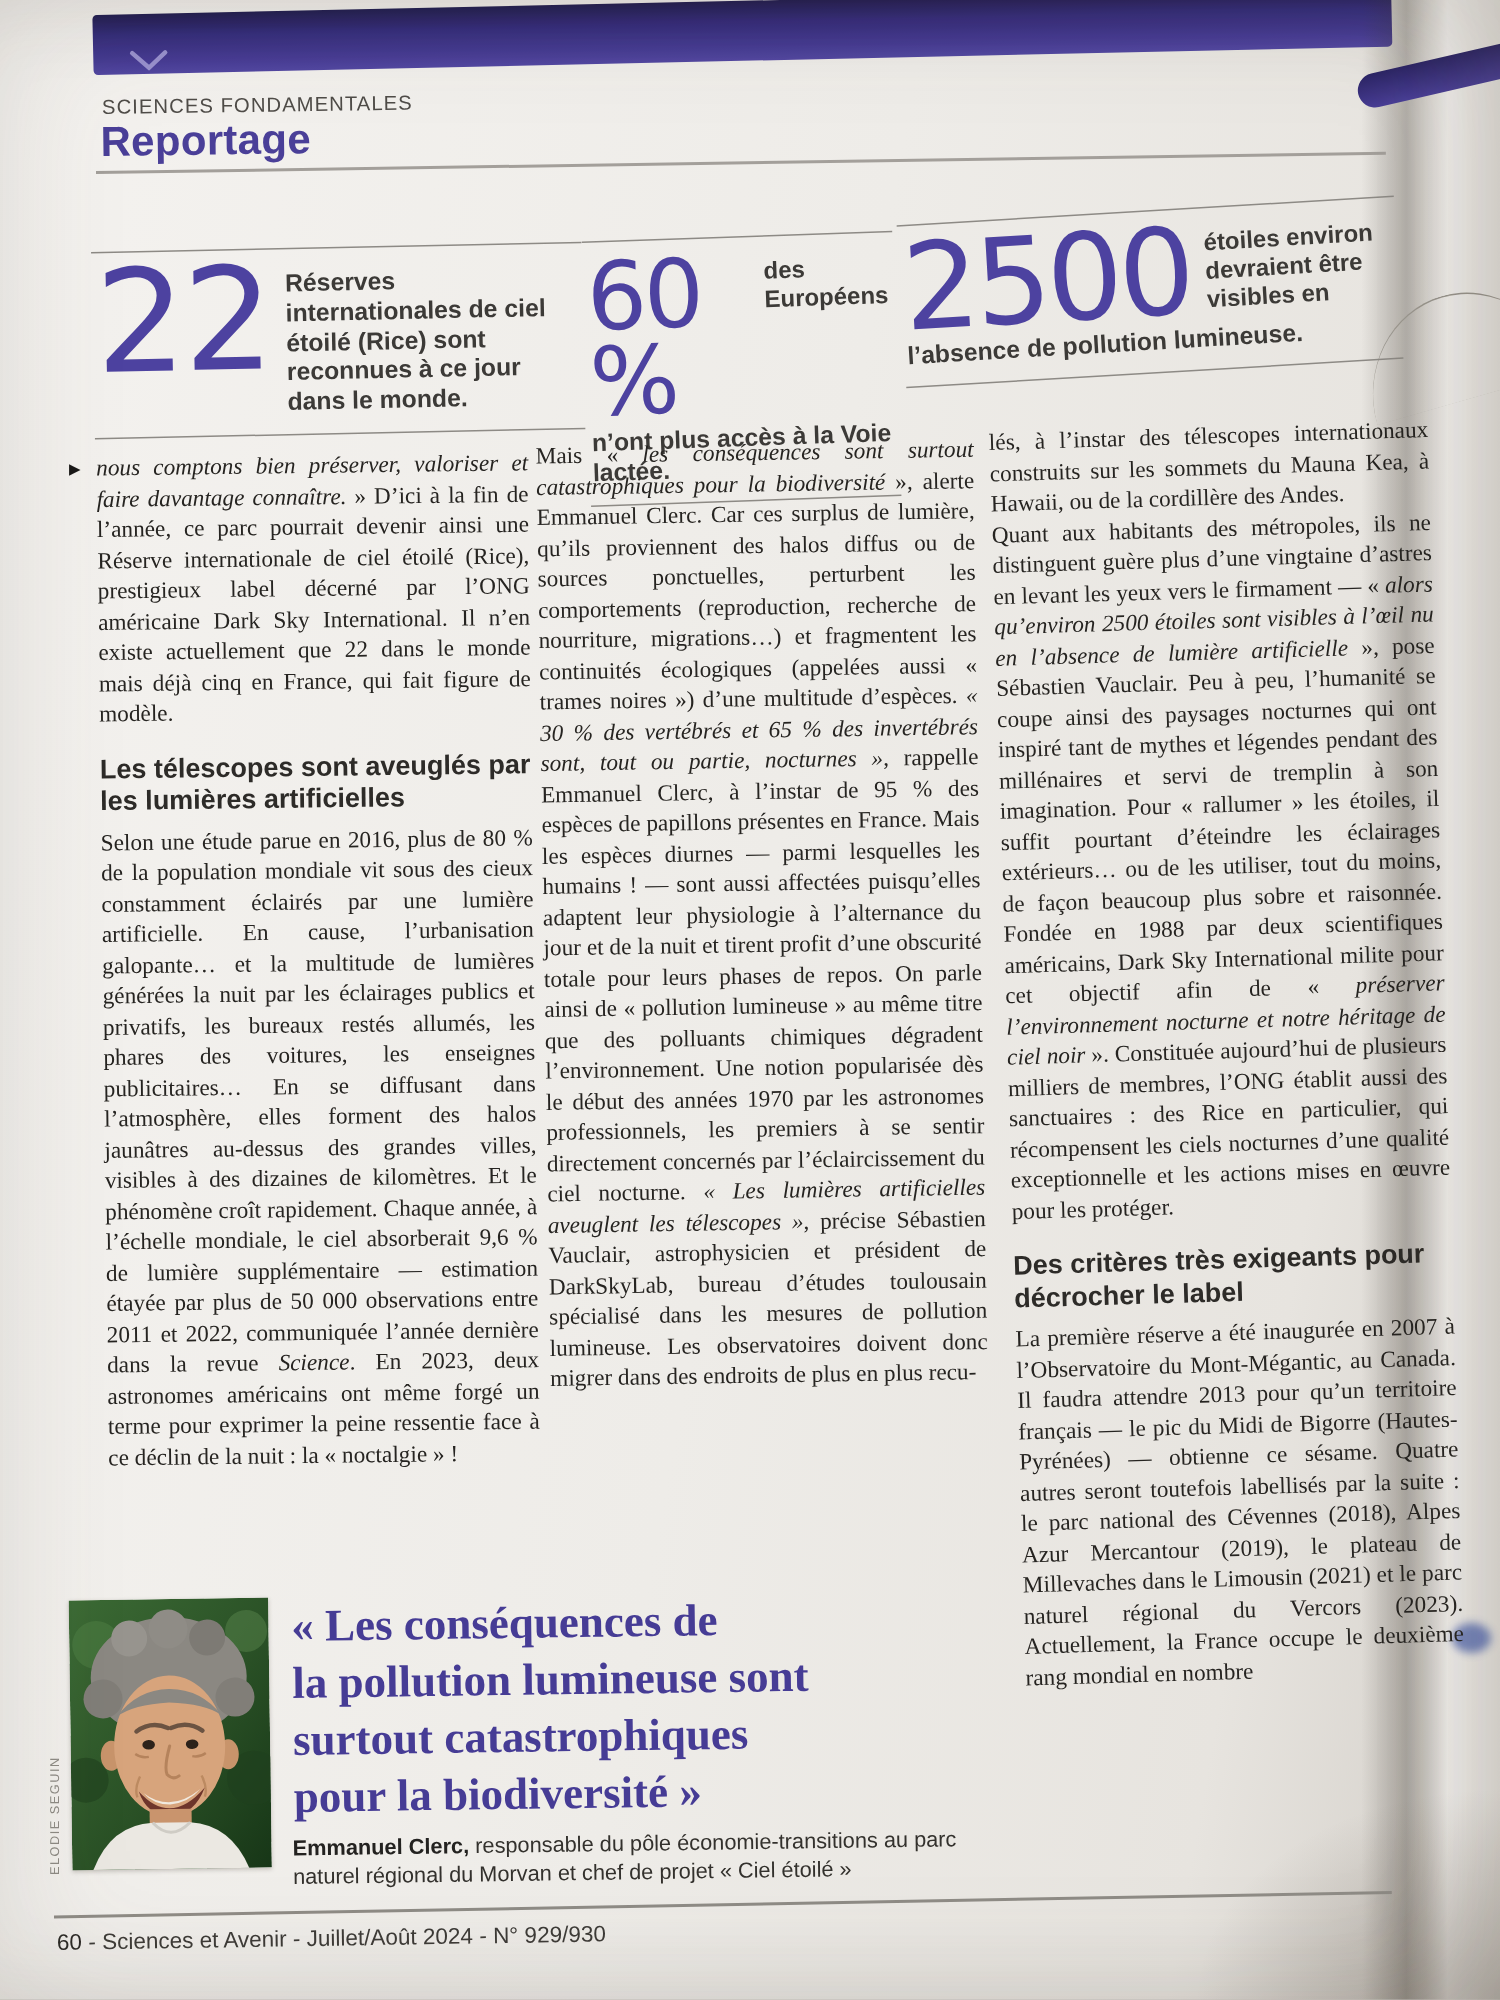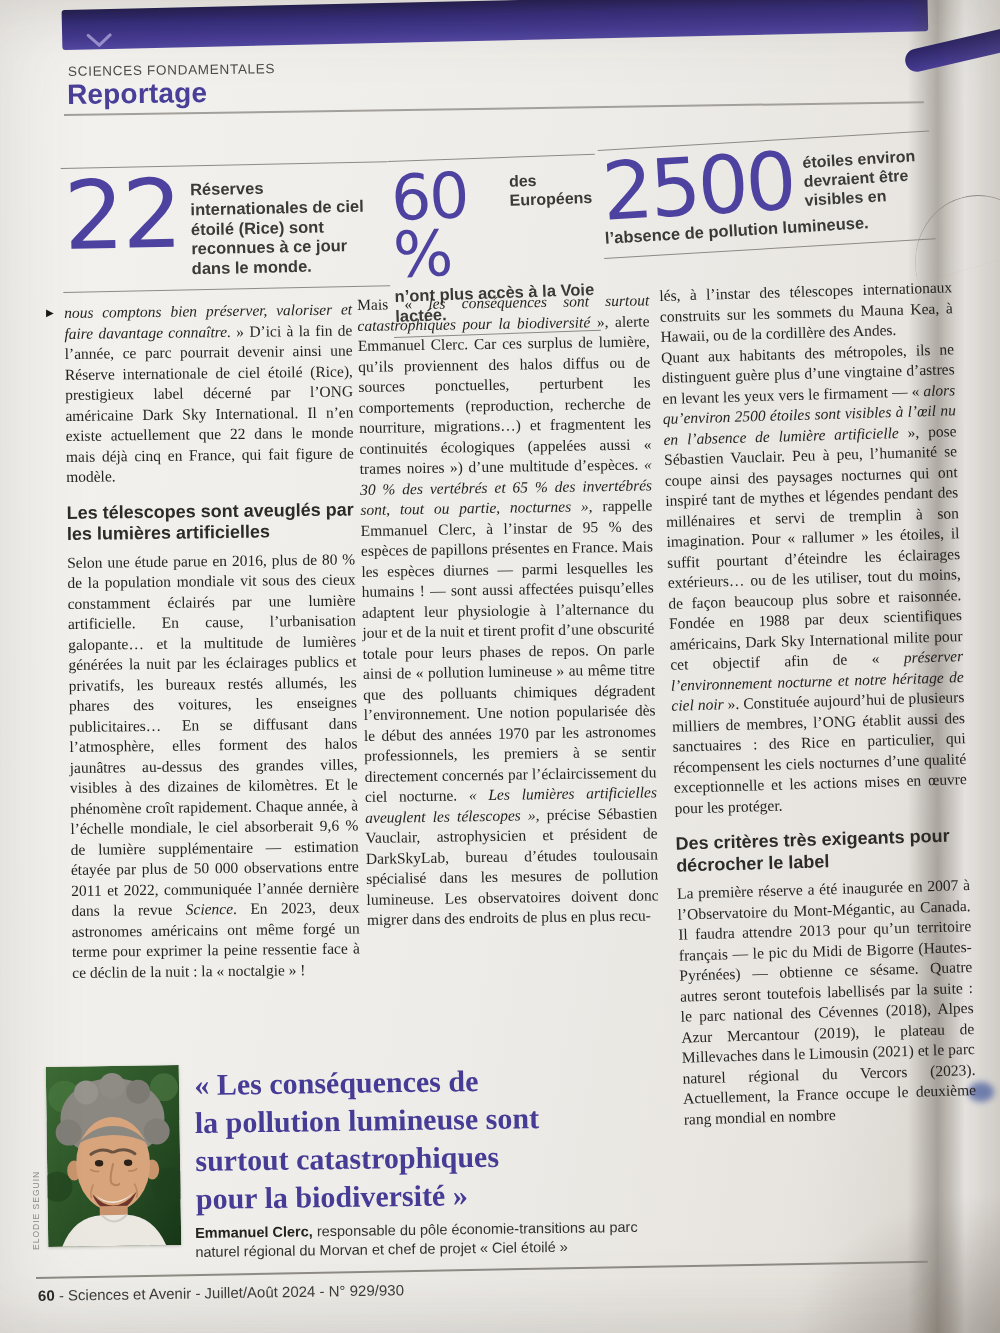--- a/index.html
+++ b/index.html
@@ -66,21 +66,21 @@
   .quote{position:absolute;left:194px;top:1066px;width:440px;font-family:"Liberation Serif",serif;
     font-weight:bold;font-size:30px;line-height:38px;color:#463c95;transform:rotate(-.8deg);transform-origin:left top;}
   .attribution{position:absolute;left:195px;top:1224px;width:445px;font-size:14.5px;line-height:1.32;
     color:#33312d;transform:rotate(-.8deg);transform-origin:left top;}
   .attribution strong{color:#232220;}
   
   .footer-rule{position:absolute;left:36px;top:1277px;width:892px;height:1.5px;background:#8f8c86;
     transform:rotate(-1.05deg);transform-origin:left center;}
   .footer{position:absolute;left:38px;top:1287px;font-size:15px;color:#3e3c38;
     transform:rotate(-.9deg);transform-origin:left center;}
-  .footer strong{font-weight:bold;color:#2c2a27;}
+  .footer strong{font-weight:normal;color:#2c2a27;}
 </style>
 </head>
 <body>
 
 <div class="page">
 
   <div class="top-bar">
     <svg class="bar-notch" width="26" height="14" viewBox="0 0 26 14">
       <polyline points="2,2 13,12 24,2" fill="none" stroke="#9a92cf" stroke-width="3" stroke-linecap="round"></polyline>
     </svg>

